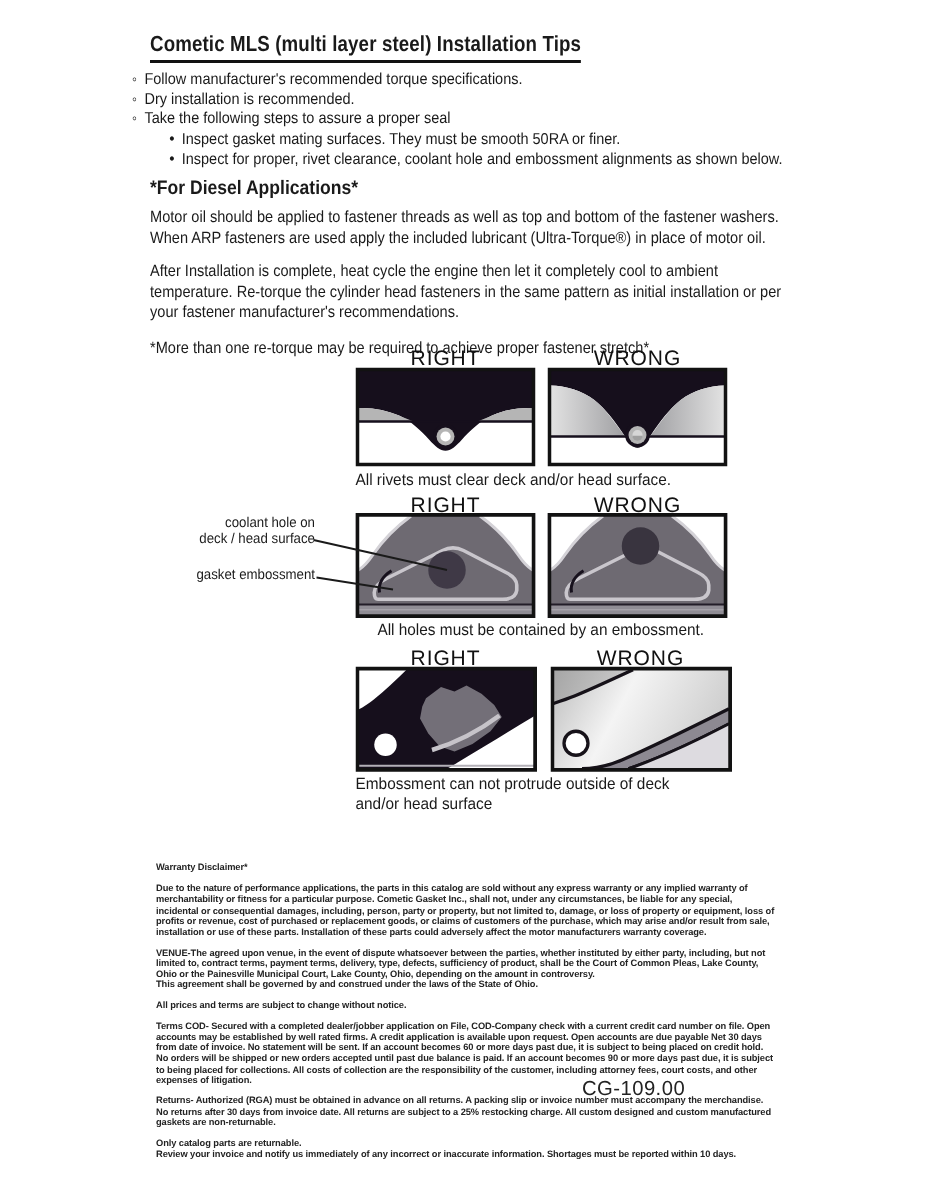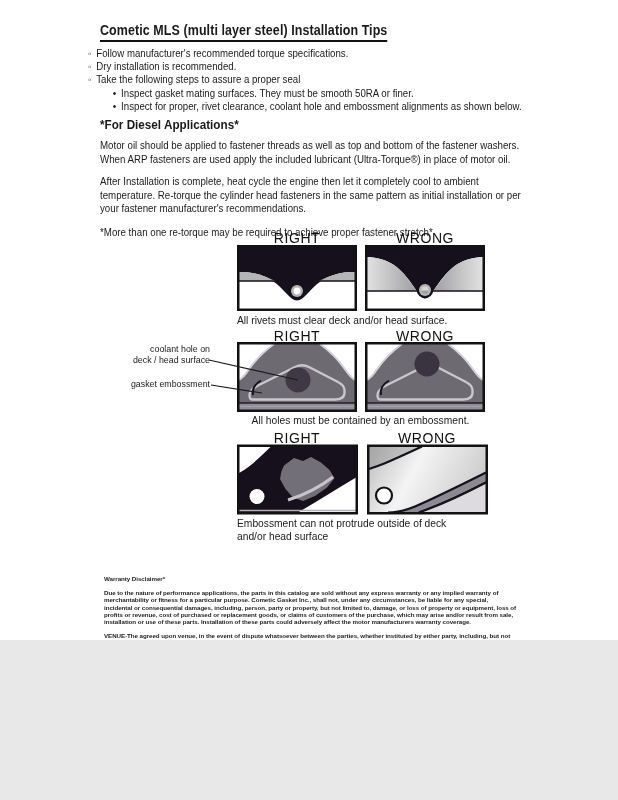--- a/index.html
+++ b/index.html
@@ -1,17 +1,17 @@
 <!DOCTYPE html>
 <html><head>
 <meta charset="utf-8">
 <style>
   html,body{margin:0;padding:0;background:#e8e8e8;}
   .page{
-    position:relative;width:618px;height:640px;margin:0 auto;background:#ffffff;
+    position:relative;width:618px;height:800px;margin:0 auto;background:#ffffff;
     font-family:"Liberation Sans","DejaVu Sans",sans-serif;color:#1a1a1a;overflow:hidden;
   }
   
   .title{
     position:absolute;left:100px;top:22px;font-size:14.5px;font-weight:bold;
     border-bottom:2px solid #111;padding-bottom:2px;white-space:nowrap;
     transform:scaleX(0.86);transform-origin:0 0;letter-spacing:0.1px;
   }
   .bullets{
     position:absolute;left:88px;top:47px;width:520px;font-size:10.5px;line-height:13.2px;

